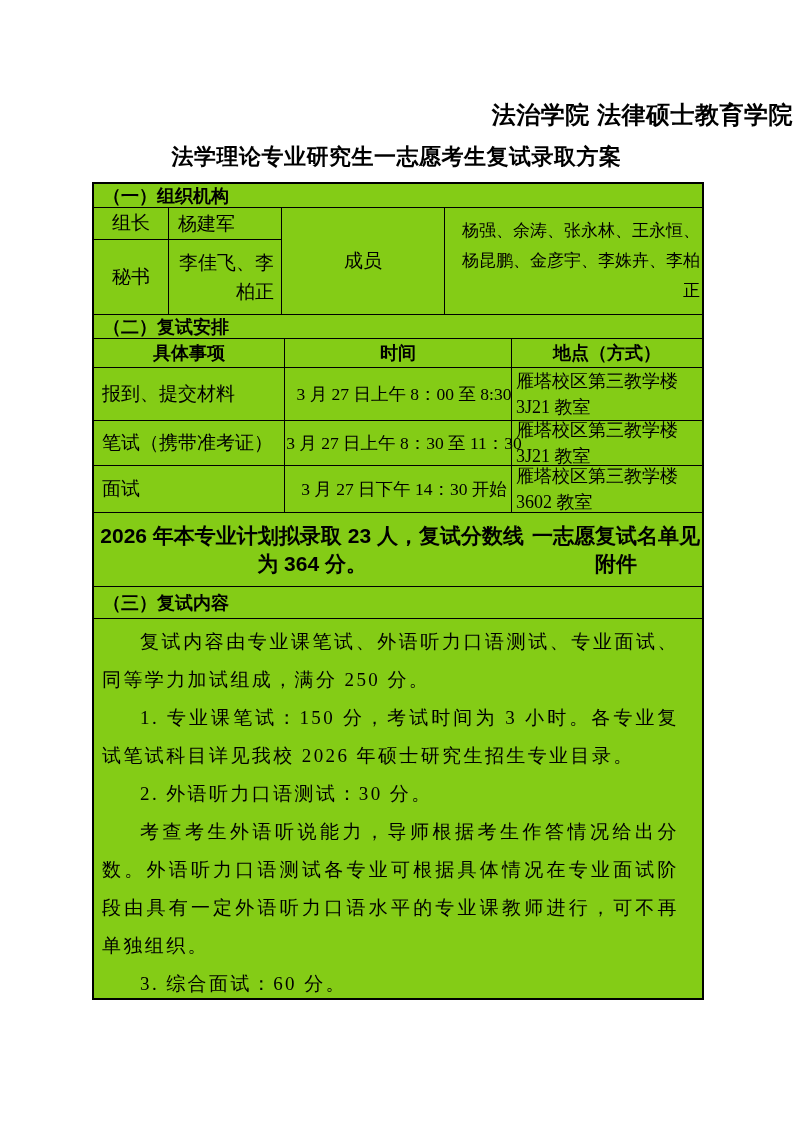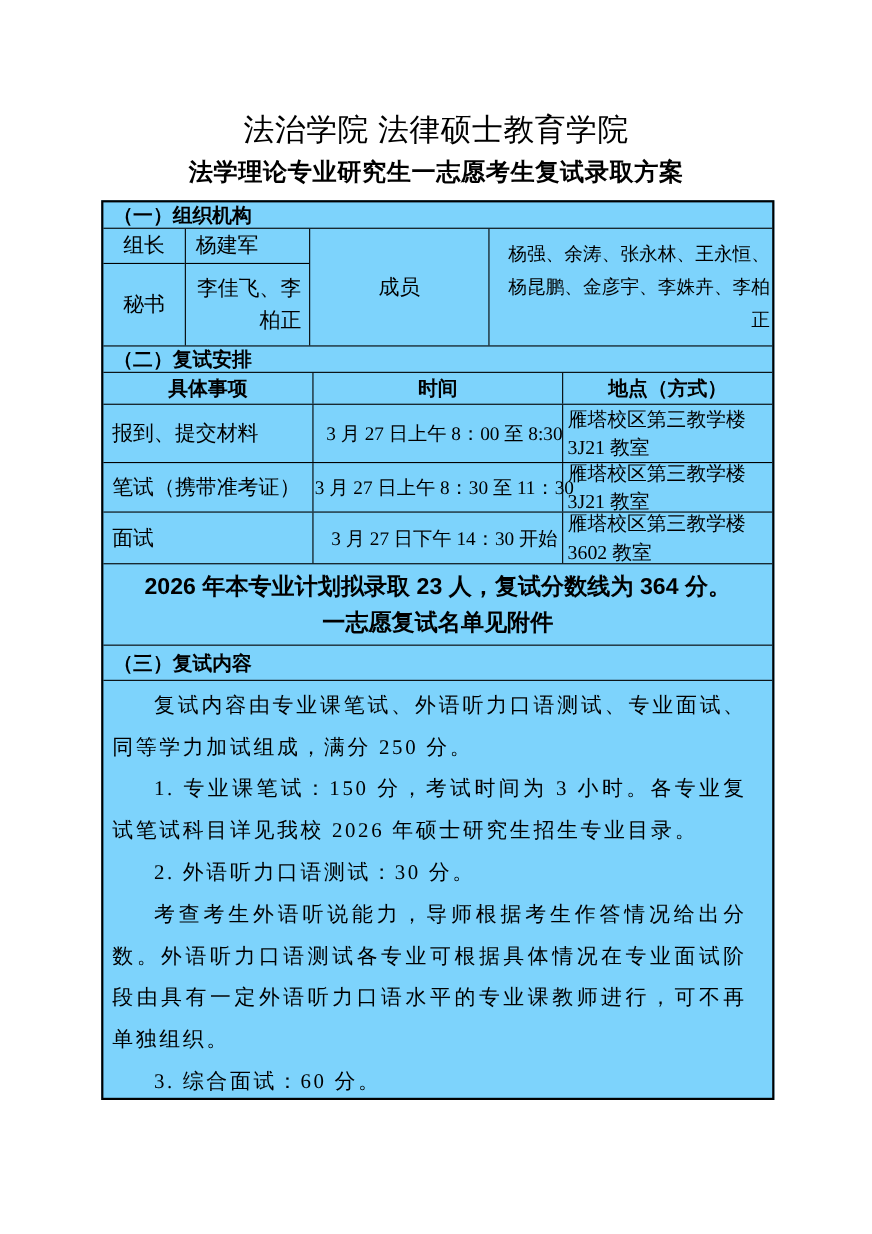--- a/index.html
+++ b/index.html
@@ -9,43 +9,43 @@
     width: 793px;
     height: 1122px;
     background: #ffffff;
     color: #000000;
     font-family: "Liberation Serif", "DejaVu Serif", serif;
     overflow: hidden;
   }
   .doc-title {
     position: absolute;
     top: 99px; left: 0; width: 100%;
-    text-align: center;
+    text-align: right;
     font-family: "Liberation Sans", "DejaVu Sans", sans-serif;
-    font-weight: normal;
-    font-size: 28px;
+    font-weight: bold;
+    font-size: 24px;
     letter-spacing: 0.5px;
   }
   .doc-subtitle {
     position: absolute;
     top: 142px; left: 0; width: 100%;
     text-align: center;
     font-family: "Liberation Sans", "DejaVu Sans", sans-serif;
     font-weight: bold;
     font-size: 22px;
     letter-spacing: 0.5px;
   }
   .underlined { border-bottom: 2px solid #000; padding-bottom: 15px; }
 
   .doc-table {
     position: absolute;
     top: 182px; left: 92px;
     width: 612px; height: 818px;
     border: 2px solid #000;
-    background: #7dd3fc;
+    background: #84cc16;
   }
   .t-row { border-top: 1px solid #000; width: 100%; }
   .t-row.first { border-top: none; }
   .sec-heading {
     display: flex; align-items: center;
     padding-left: 9px;
     font-family: "Liberation Sans", "DejaVu Sans", sans-serif;
     font-weight: bold;
     font-size: 18px;
   }
@@ -61,21 +61,21 @@
   .col-hdr {
     font-family: "Liberation Sans", "DejaVu Sans", sans-serif;
     font-weight: bold;
     font-size: 18px;
   }
   .sched-item { padding-left: 8px; font-size: 19px; }
   .sched-time { font-size: 17.5px; white-space: nowrap; padding-left: 12px; }
   .sched-loc  { font-size: 18px; line-height: 26px; padding: 0 4px; }
 
   .summary-cell {
-    display: flex; flex-direction: column;
+    display: flex; 
     align-items: center; justify-content: space-evenly;
     font-family: "Liberation Sans", "DejaVu Sans", sans-serif;
     font-weight: bold;
     font-size: 21px;
     text-align: center;
   }
   .content-cell {
     padding: 4px 23px 0 8px;
     overflow: hidden;
   }

